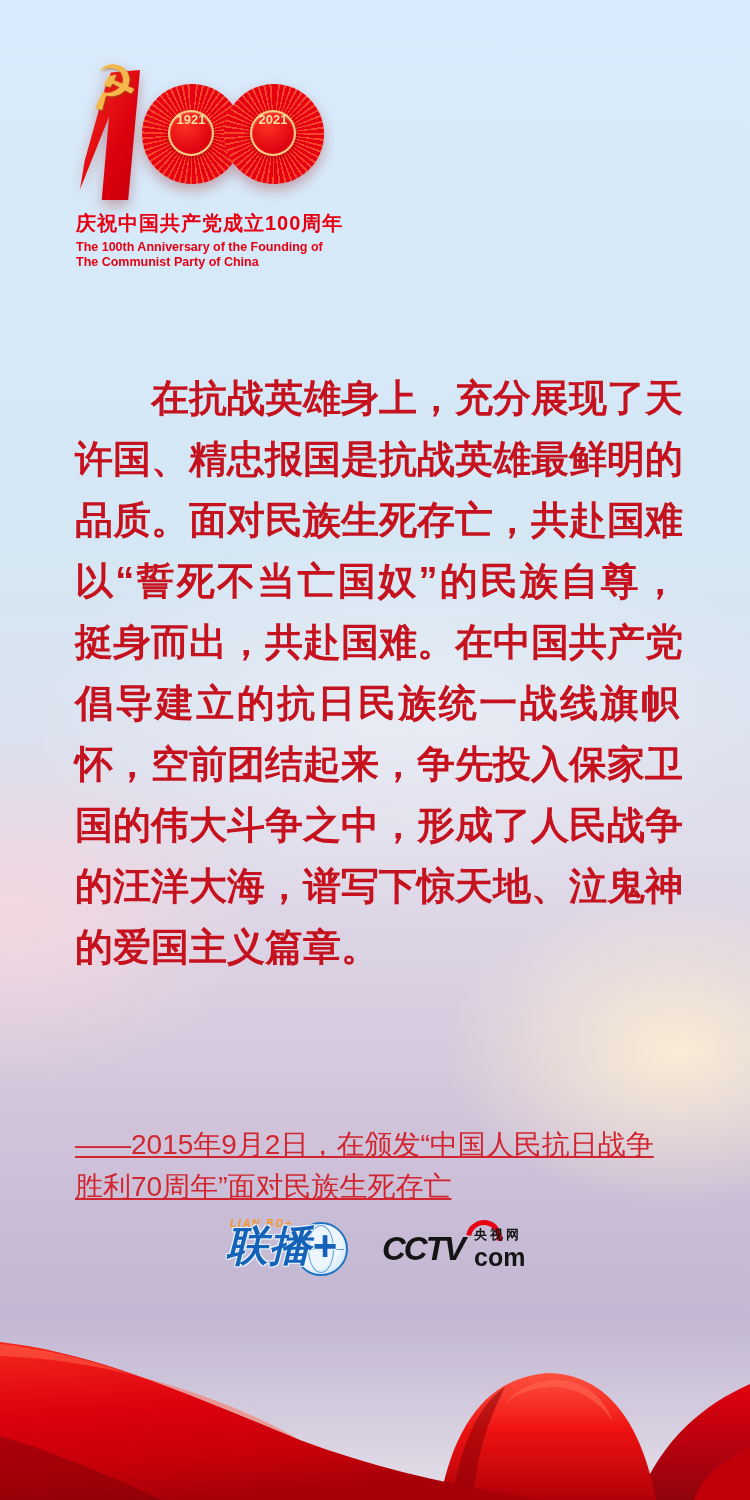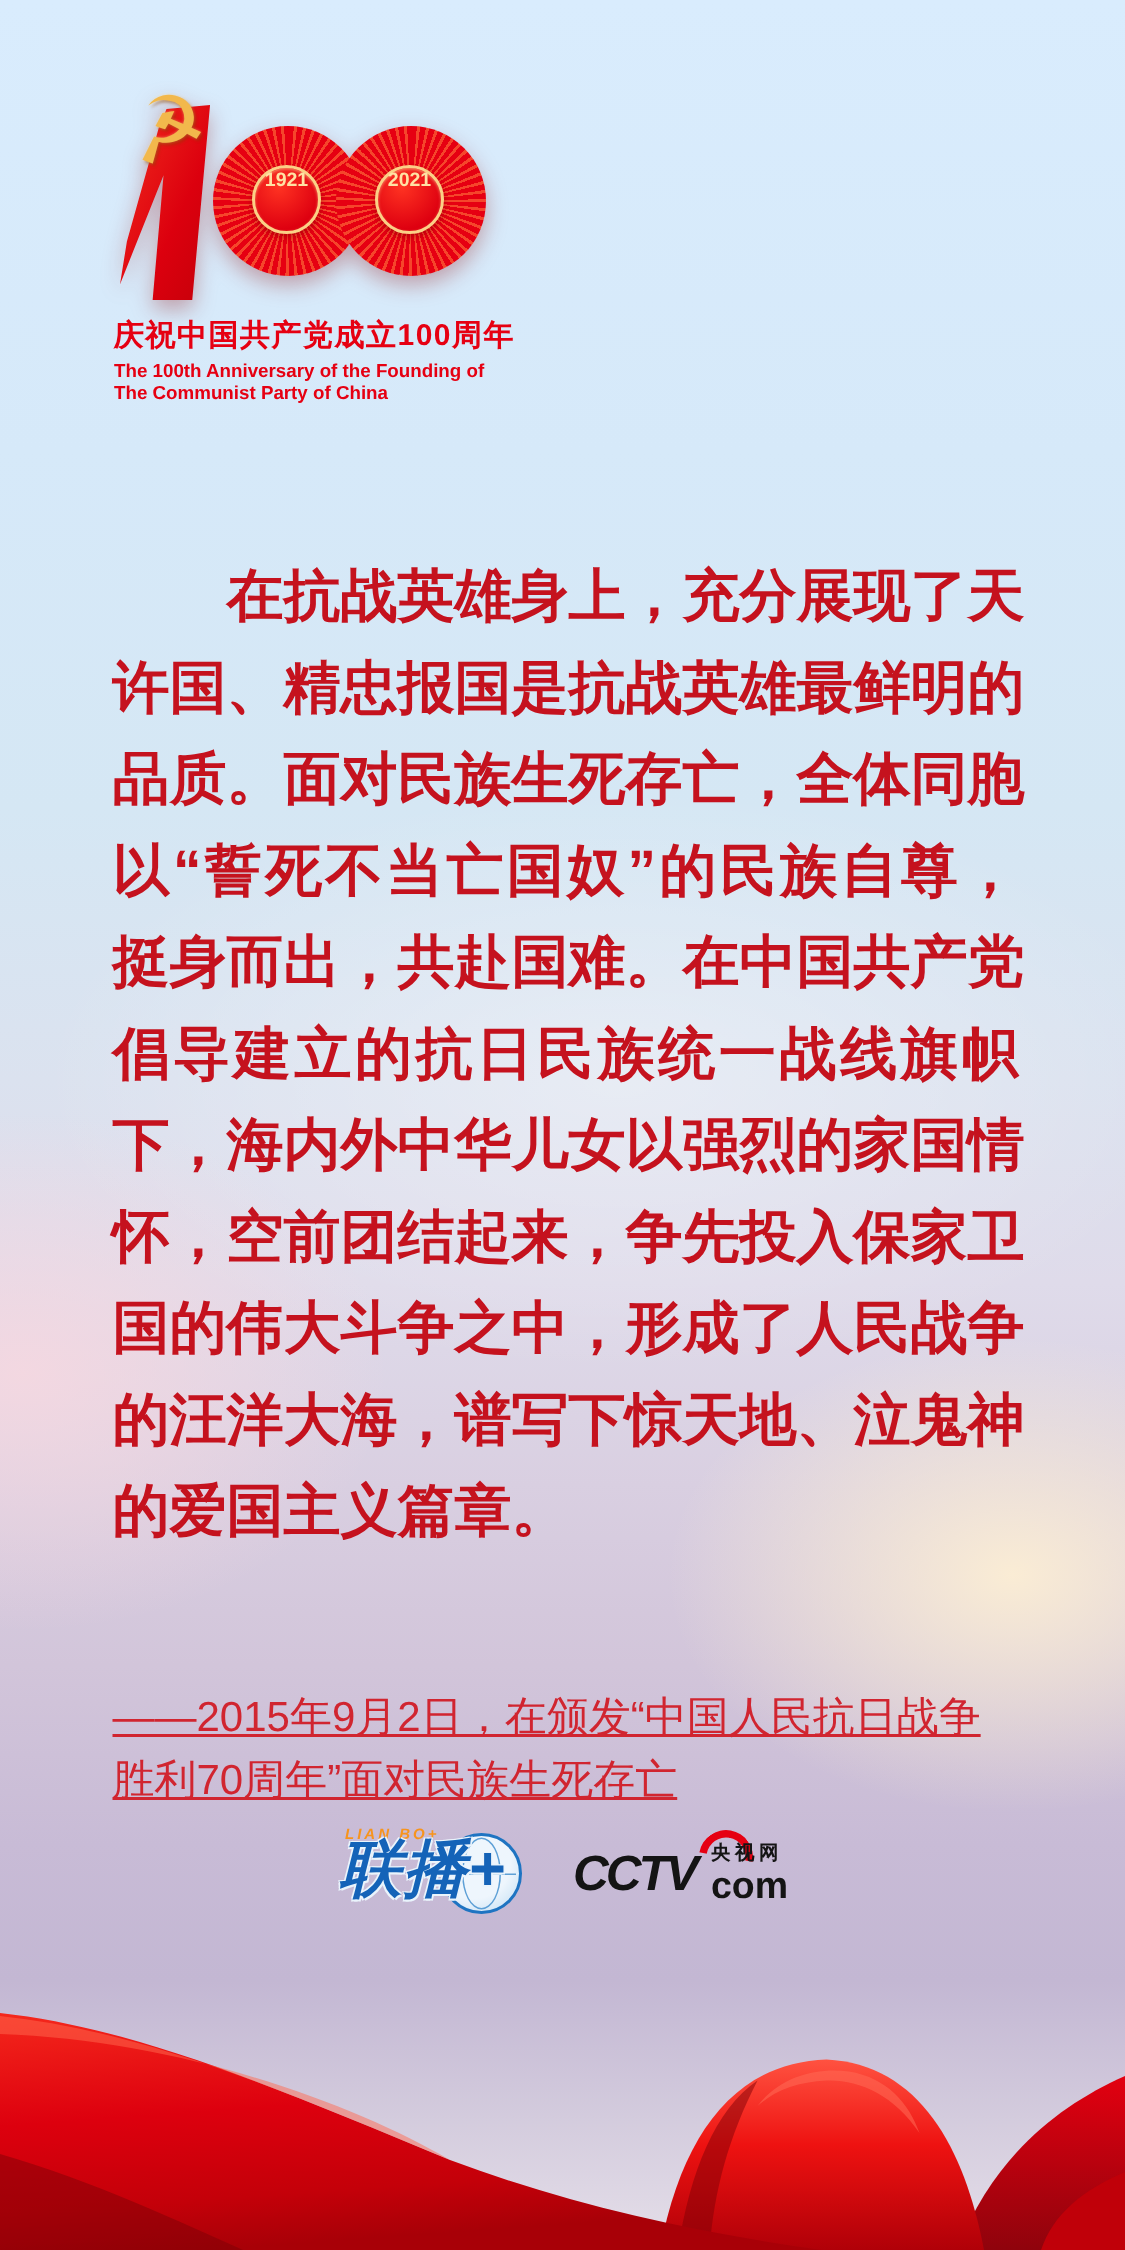--- a/index.html
+++ b/index.html
@@ -132,25 +132,24 @@
     <div class="logo-title-cn">庆祝中国共产党成立100周年</div>
     <div class="logo-title-en">
       <div>The 100th Anniversary of the Founding of</div>
       <div>The Communist Party of China</div>
     </div>
   </div>
 
   <div class="quote">
     <div class="quote-line first">在抗战英雄身上，充分展现了天</div>
     <div class="quote-line">许国、精忠报国是抗战英雄最鲜明的</div>
-    <div class="quote-line">品质。面对民族生死存亡，全体同胞</div>
+    <div class="quote-line">品质。面对民族生死存亡，共赴国难</div>
     <div class="quote-line">以“誓死不当亡国奴”的民族自尊，</div>
     <div class="quote-line">挺身而出，共赴国难。在中国共产党</div>
     <div class="quote-line">倡导建立的抗日民族统一战线旗帜</div>
-    <div class="quote-line">下，海内外中华儿女以强烈的家国情</div>
     <div class="quote-line">怀，空前团结起来，争先投入保家卫</div>
     <div class="quote-line">国的伟大斗争之中，形成了人民战争</div>
     <div class="quote-line">的汪洋大海，谱写下惊天地、泣鬼神</div>
     <div class="quote-line last">的爱国主义篇章。</div>
   </div>
 
   <div class="attribution">
     <div>——2015年9月2日，在颁发“中国人民抗日战争</div>
     <div>胜利70周年”面对民族生死存亡</div>
   </div>

